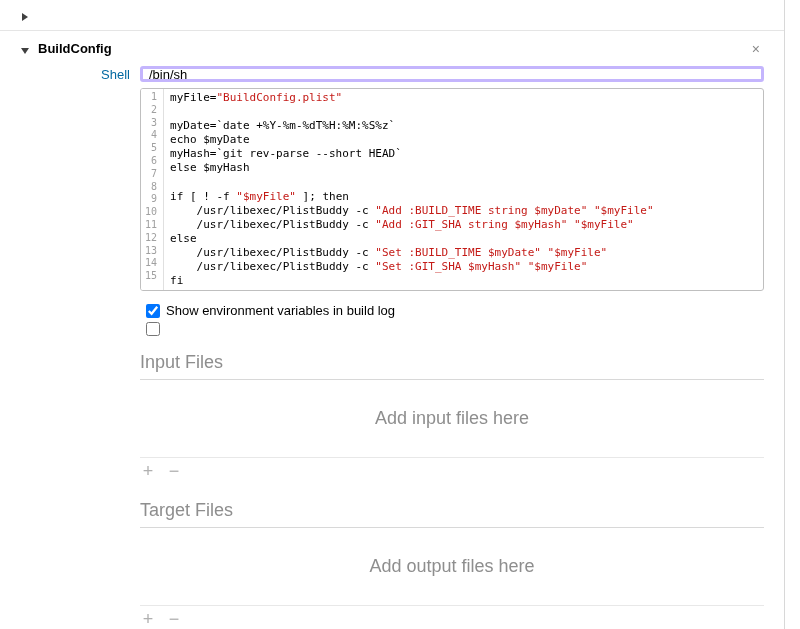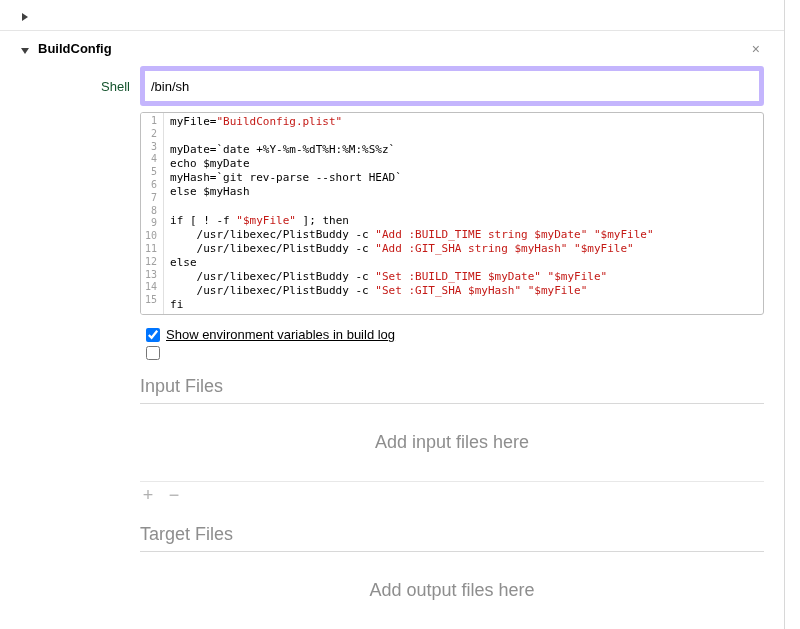--- a/index.html
+++ b/index.html
@@ -61,32 +61,32 @@
     .shell-row {
       display: flex;
       align-items: center;
       margin-bottom: 6px;
     }
     .shell-label {
       width: 56px;
       text-align: right;
       padding-right: 10px;
       font-size: 13px;
-      color: #14532d;
+      color: #0369a1;
       flex-shrink: 0;
       margin-left: -56px;
     }
     .shell-input {
       flex: 1;
-      border: 5px solid #c4b5fd;
+      border: 3px solid #c4b5fd;
       border-radius: 3px;
       padding: 3px 6px;
       font-size: 13px;
       font-family: inherit;
-      height: 40px;
+      height: 16px;
       outline: none;
     }
     .code-box {
       border: 1px solid #bfbfbf;
       border-radius: 3px;
       display: flex;
       font-family: Menlo, Monaco, Consolas, monospace;
       font-size: 11px;
       line-height: 1.28;
       margin-bottom: 10px;
@@ -109,21 +109,20 @@
       flex: 1;
       overflow-x: auto;
     }
     .str { color: #c41a16; }
     .kw { color: #000; }
     .check-row {
       display: flex;
       align-items: center;
       padding: 2px 6px;
       font-size: 13px;
-      text-decoration: underline;
     }
     .check-row input[type="checkbox"] {
       margin-right: 6px;
       width: 14px;
       height: 14px;
     }
     .subhead {
       color: #8e8e8e;
       font-size: 18px;
       padding: 14px 0 6px;

